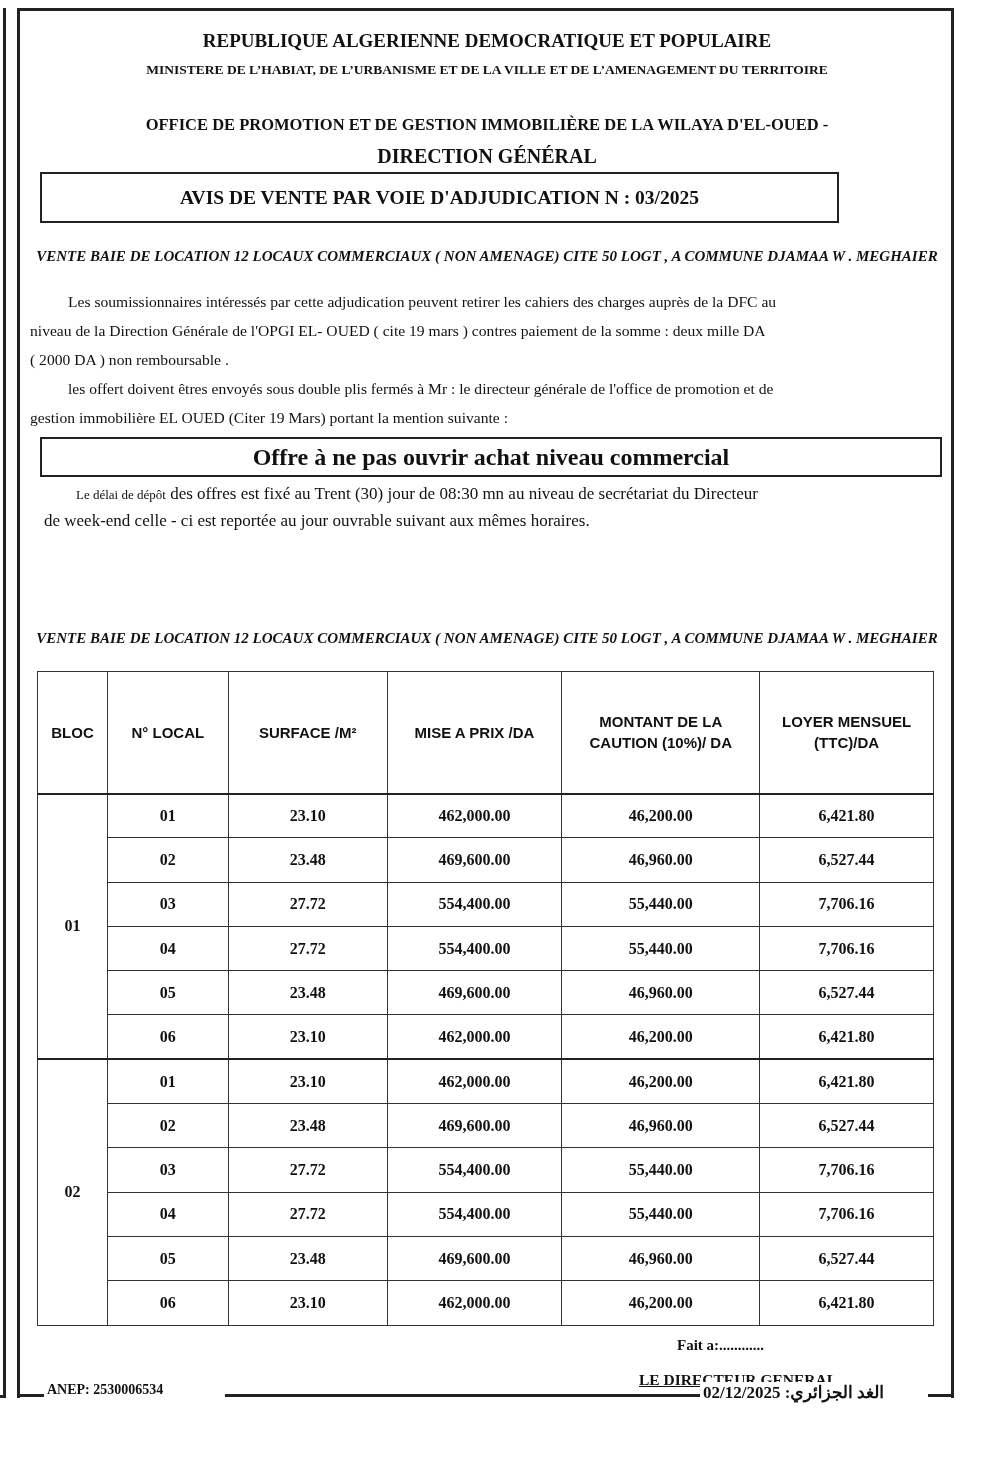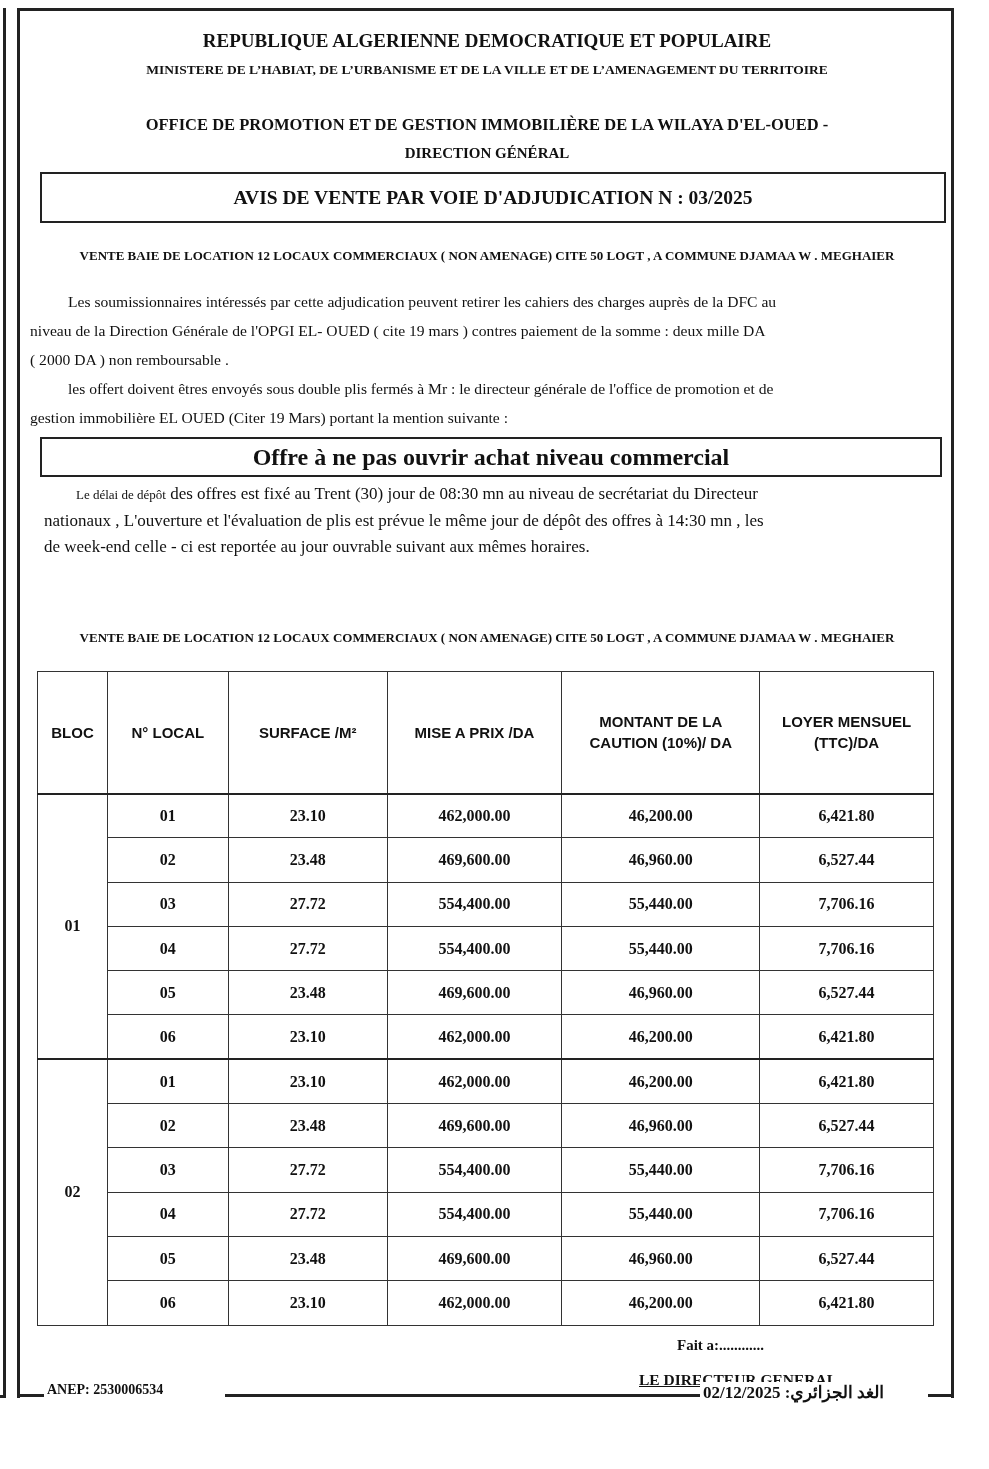--- a/index.html
+++ b/index.html
@@ -11,26 +11,26 @@
 
   .frame { position: absolute; left: 17px; top: 8px; width: 937px; height: 1390px;
            border-left: 3px solid #222; border-right: 3px solid #222; border-top: 3px solid #222; }
   .footer-bar { position: absolute; top: 1394px; height: 3px; background: #222; }
 
   .txt { position: absolute; white-space: nowrap; }
 
   .h1 { top: 30px; left: 17px; width: 940px; text-align: center; font-weight: bold; font-size: 19px; }
   .h2 { top: 62px; left: 17px; width: 940px; text-align: center; font-weight: bold; font-size: 13.5px; }
   .h3 { top: 115px; left: 17px; width: 940px; text-align: center; font-weight: bold; font-size: 16.5px; }
-  .h4 { top: 145px; left: 17px; width: 940px; text-align: center; font-weight: bold; font-size: 15px; }
-
-  .avis-box { position: absolute; left: 40px; top: 172px; width: 906px; height: 51px; border: 2px solid #222;
+  .h4 { top: 145px; left: 17px; width: 940px; text-align: center; font-weight: bold; font-size: 20px; }
+
+  .avis-box { position: absolute; left: 40px; top: 172px; width: 799px; height: 51px; border: 2px solid #222;
               display: flex; align-items: center; justify-content: center; font-weight: bold; font-size: 19.5px; }
 
-  .subject { font-size: 13px; font-weight: bold; left: 17px; width: 940px; text-align: center; }
+  .subject { font-size: 15px; font-weight: bold; left: 17px; width: 940px; text-align: center; font-style: italic; }
 
   .para { position: absolute; font-size: 15.6px; line-height: 29px; }
   .para2 { position: absolute; font-size: 17px; line-height: 26px; }
 
   .offre-box { position: absolute; left: 40px; top: 437px; width: 902px; height: 40px; border: 2px solid #222;
                display: flex; align-items: center; justify-content: center; font-weight: bold; font-size: 24px; }
 
   table.grid { position: absolute; left: 37px; top: 671px; width: 897px; border-collapse: collapse; }
   table.grid th, table.grid td { border: 1.5px solid #333; text-align: center; vertical-align: middle; }
   table.grid th { font-family: "Liberation Sans", sans-serif; font-weight: bold; font-size: 15px; height: 122px; line-height: 21px; }
@@ -75,21 +75,20 @@
 </div>
 
 <div class="offre-box">
   <span>Offre à ne pas ouvrir achat niveau commercial</span>
 </div>
 
 <div class="para2" style="left:44px; top:481px; width:880px;">
   <div style="padding-left:32px;">
     <span style="font-size:13px;">Le délai de dépôt</span><span> des offres  est fixé au Trent (30) jour de 08:30 mn au niveau de secrétariat du Directeur</span>
   </div>
-  <div>nationaux , L'ouverture et  l'évaluation de plis est prévue le même jour de dépôt des offres à 14:30 mn , les</div>
   <div>de week-end celle - ci est reportée au jour ouvrable suivant aux mêmes horaires.</div>
 </div>
 
 <div class="txt subject" style="top:630px;">VENTE BAIE DE LOCATION 12 LOCAUX COMMERCIAUX ( NON AMENAGE) CITE 50 LOGT , A COMMUNE  DJAMAA  W . MEGHAIER</div>
 
 <table class="grid">
   <colgroup>
     <col style="width:70px">
       <col style="width:121px">
       <col style="width:159px">

